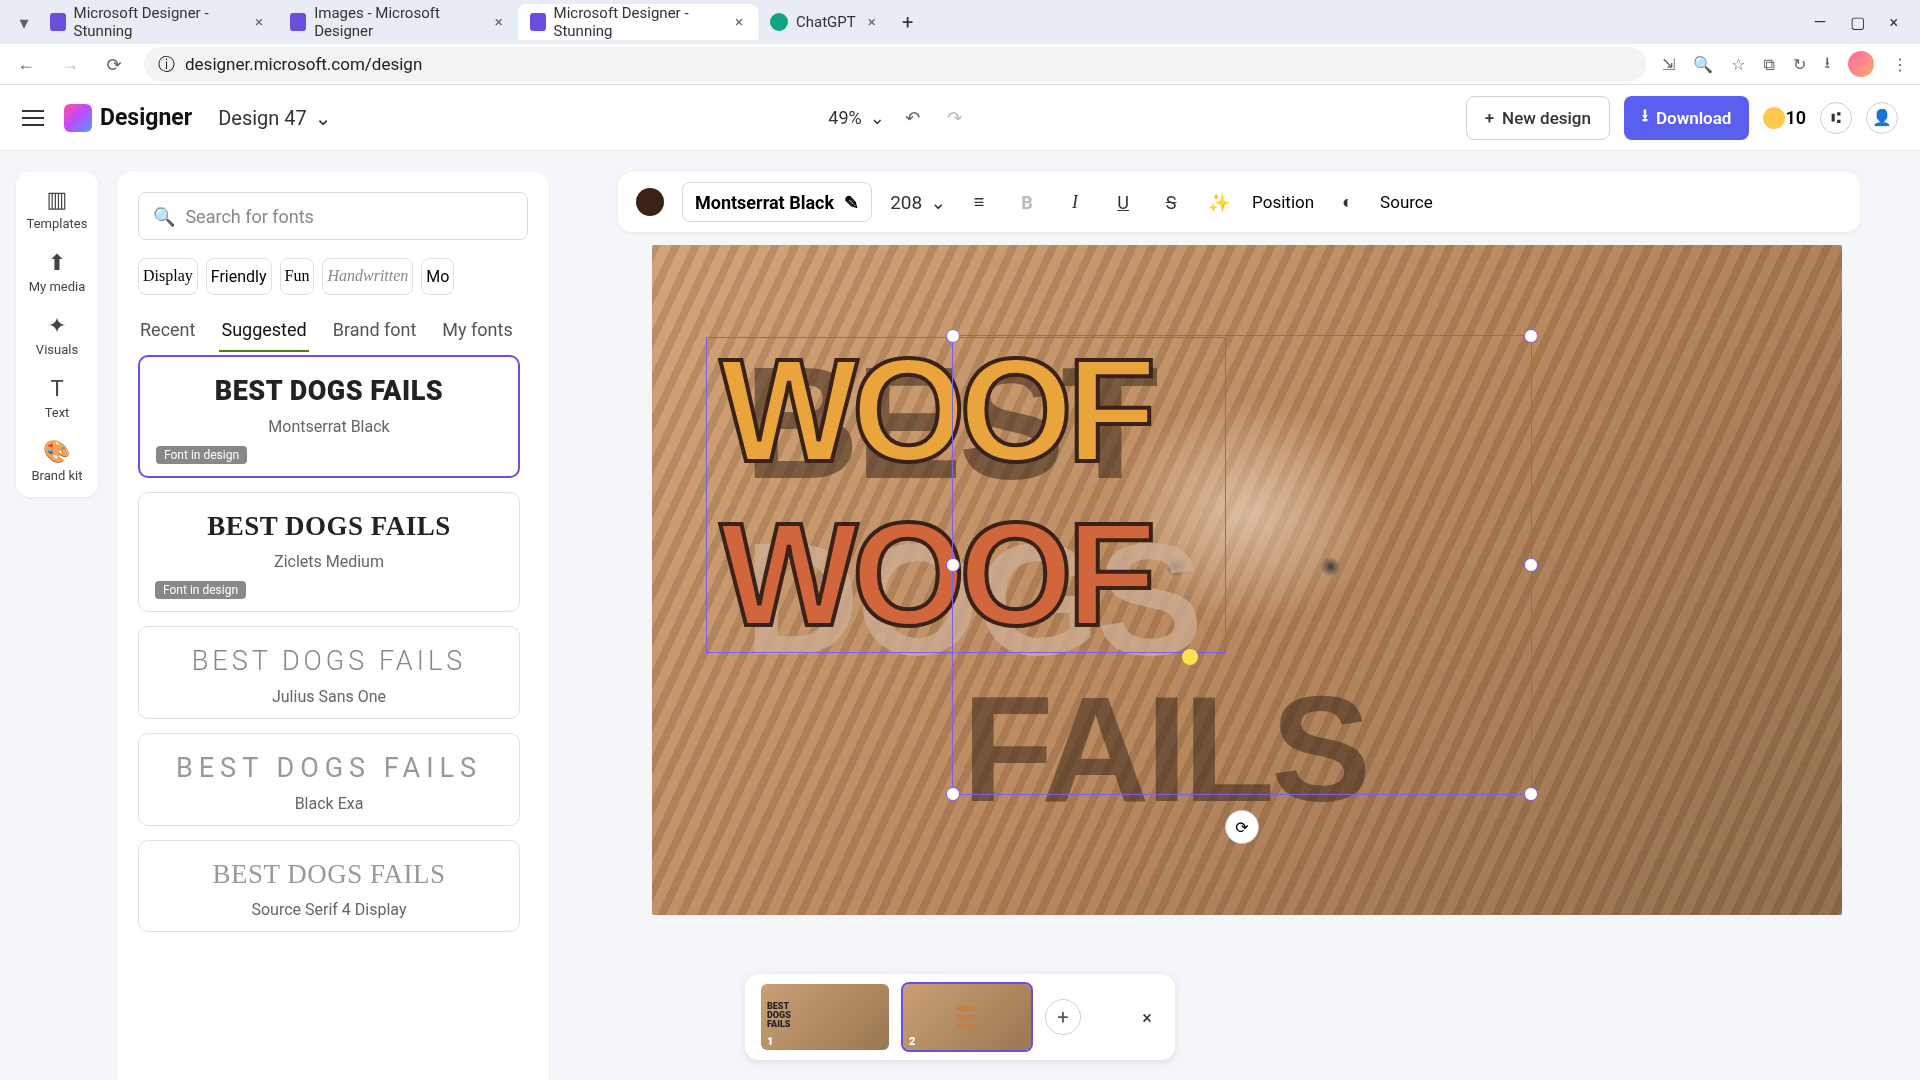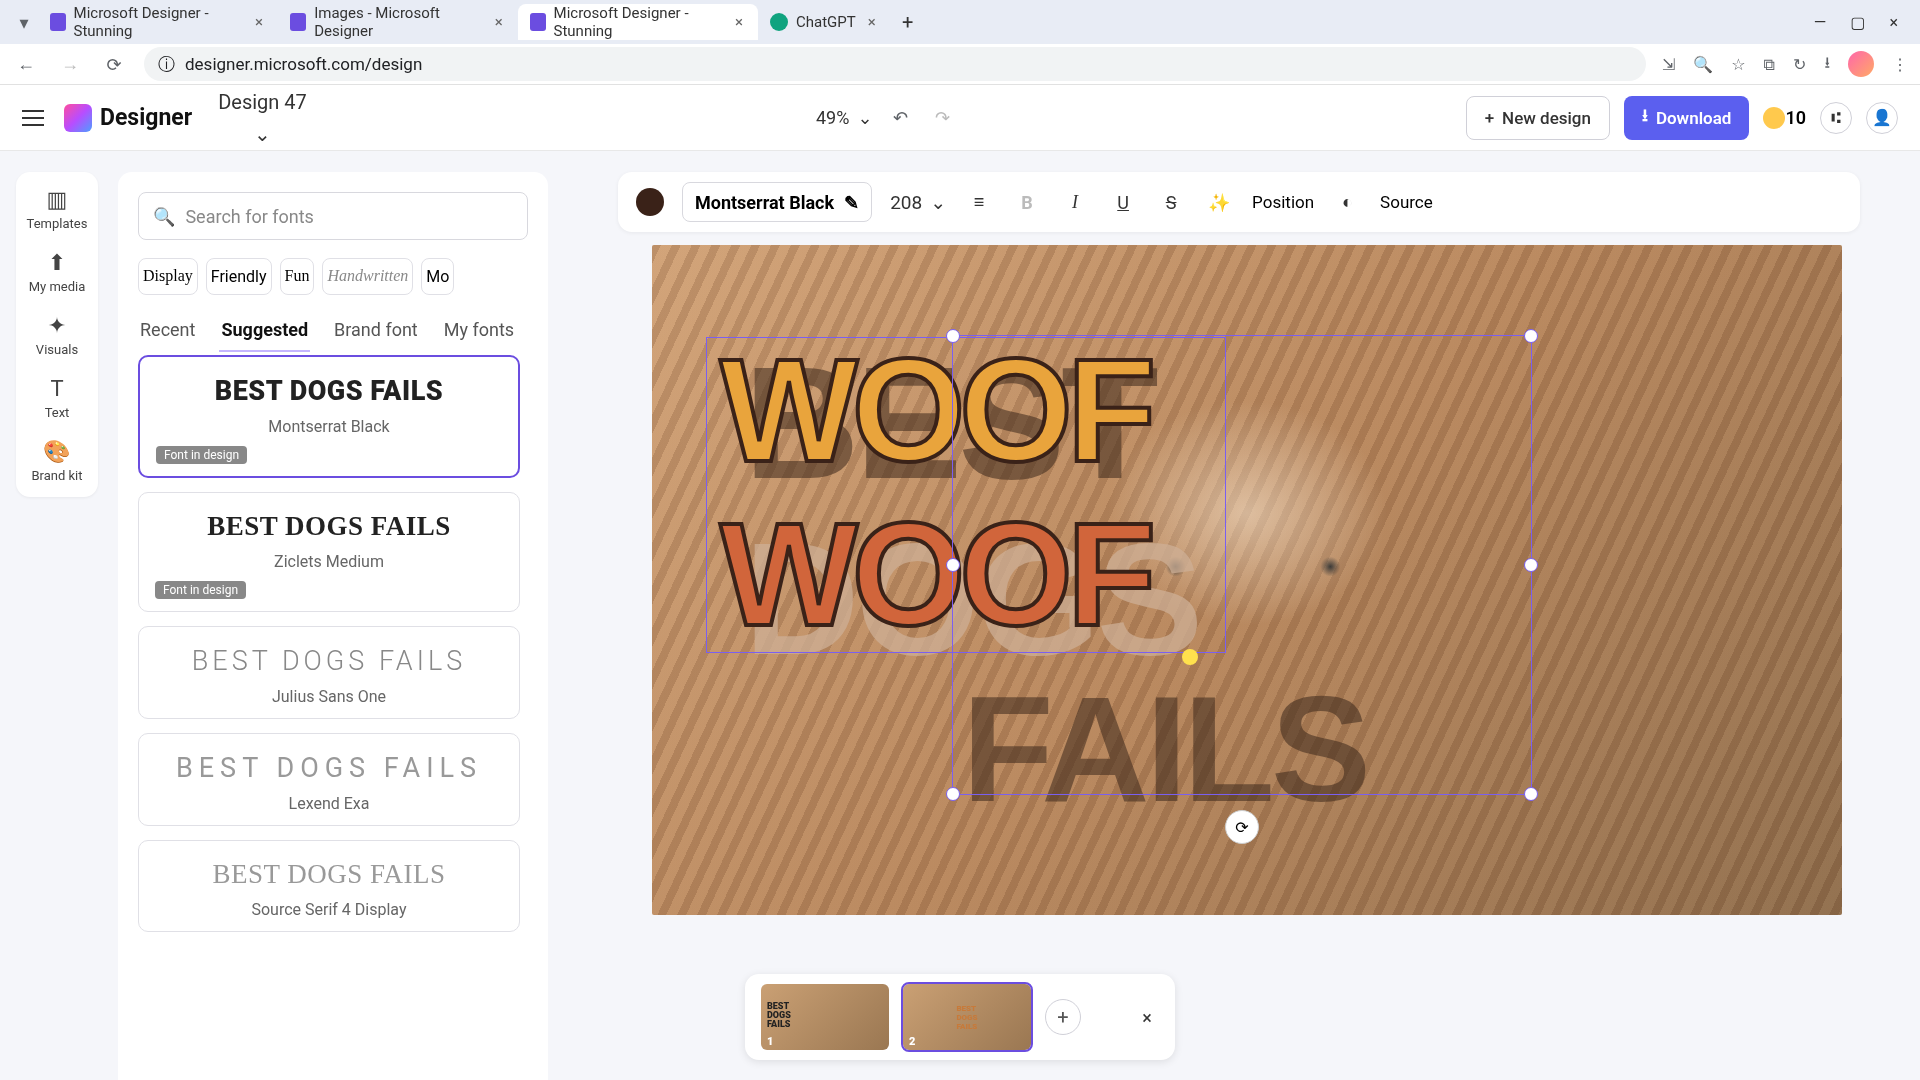--- a/index.html
+++ b/index.html
@@ -22,21 +22,21 @@
 .addr-icons { display:flex; gap:18px; align-items:center; color:#5f6368; }
 .avatar-sm { width:26px; height:26px; border-radius:50%; background:linear-gradient(135deg,#f6a,#fa6); }
 
 
 .app-header { height:66px; background:#fff; display:flex; align-items:center; padding:0 22px; gap:20px; border-bottom:1px solid #e8e8e8; }
 .hamburger { width:22px; height:16px; display:flex; flex-direction:column; justify-content:space-between; }
 .hamburger span { height:2px; background:#333; }
 .logo { display:flex; align-items:center; gap:8px; }
 .logo-icon { width:28px; height:28px; background:linear-gradient(135deg,#ff4d9e,#b84dff,#4d9eff); border-radius:6px; }
 .logo-text { font-size:23px; font-weight:700; color:#111; }
-.doc-name { display:flex; align-items:center; gap:8px; font-size:20px; color:#333; margin-left:6px;flex-direction:column; }
+.doc-name { display:flex; align-items:center; gap:8px; font-size:20px; color:#333; margin-left:6px; }
 .center-tools { margin-left:auto; display:flex; align-items:center; gap:14px; }
 .zoom { font-size:18px; color:#333; display:flex; align-items:center; gap:8px; }
 .right-tools { margin-left:auto; display:flex; align-items:center; gap:14px; }
 .btn-outline { border:1px solid #d0d0d8; background:#fff; border-radius:8px; height:44px; padding:0 18px; display:flex; align-items:center; gap:8px; font-size:17px; color:#333; font-weight:500; }
 .btn-primary { background:#5b5fef; color:#fff; border:none; border-radius:8px; height:44px; padding:0 18px; display:flex; align-items:center; gap:8px; font-size:17px; font-weight:600; }
 .coins { display:flex; align-items:center; font-size:18px; font-weight:600; }
 .coin-badge { width:22px; height:22px; border-radius:50%; background:#ffc94d; }
 .icon-circle { width:32px; height:32px; border:1px solid #d0d0d8; border-radius:50%; display:flex; align-items:center; justify-content:center; color:#333; }
 
 
@@ -44,21 +44,21 @@
 .rail-item { display:flex; flex-direction:column; align-items:center; gap:4px; font-size:13px; color:#444; cursor:pointer; }
 .rail-icon { width:26px; height:26px; display:flex; align-items:center; justify-content:center; font-size:22px; }
 
 
 .font-panel { position:absolute; top:172px; left:118px; width:430px; bottom:0; background:#fff; border-radius:14px 14px 0 0; padding:20px 20px 0; overflow:hidden; }
 .search-box { height:48px; border:1px solid #d8d8de; border-radius:8px; display:flex; align-items:center; gap:10px; padding:0 14px; color:#888; font-size:18px; }
 .chip-row { display:flex; gap:8px; margin:18px 0; overflow:hidden; }
 .chip { border:1px solid #e0e0e6; border-radius:8px; padding:8px 4px; font-size:16px; white-space:nowrap; }
 .tab-row { display:flex; gap:22px; font-size:18px; color:#555; border-bottom:1px solid transparent; }
 .tab-row .t { padding:6px 2px 10px; cursor:pointer; }
-.tab-row .t.active { color:#111; font-weight:700; border-bottom:2px solid #c4b5fd; }
+.tab-row .t.active { color:#111; font-weight:400; border-bottom:2px solid #4d7c0f; }
 .font-list { margin-top:2px; display:flex; flex-direction:column; gap:14px; overflow-y:auto; max-height:740px; padding-right:8px; }
 .font-card { border:1px solid #e0e0e6; border-radius:10px; padding:18px 16px 12px; position:relative; }
 .font-card.sel { border:2px solid #6b4de0; }
 .font-sample { font-size:27px; font-weight:800; text-align:center; letter-spacing:0.5px; color:#222; }
 .font-name { text-align:center; font-size:16px; color:#666; margin-top:10px; }
 .badge-in { display:inline-block; background:#888; color:#fff; font-size:12px; padding:2px 8px; border-radius:4px; margin-top:10px; }
 
 
 .prop-bar { position:absolute; top:172px; left:618px; right:60px; height:60px; background:#fff; border-radius:14px; display:flex; align-items:center; padding:0 18px; gap:18px; box-shadow:0 1px 4px rgba(0,0,0,0.06); }
 .swatch { width:28px; height:28px; border-radius:50%; background:#3a2218; }
@@ -245,21 +245,21 @@
       <div class="font-sample" style="font-weight:900;font-family:Arial Black">BEST DOGS FAILS</div>
       <div class="font-name">Ziclets Medium</div>
       <span class="badge-in">Font in design</span>
     </div>
     <div class="font-card">
       <div class="font-sample" style="font-weight:300;letter-spacing:4px;color:#888">BEST DOGS FAILS</div>
       <div class="font-name">Julius Sans One</div>
     </div>
     <div class="font-card">
       <div class="font-sample" style="font-weight:400;letter-spacing:6px;color:#999">BEST DOGS FAILS</div>
-      <div class="font-name">Lexend Exa</div>
+      <div class="font-name">Black Exa</div>
     </div>
     <div class="font-card">
       <div class="font-sample" style="font-family:Georgia,serif;font-weight:400;color:#999">BEST DOGS FAILS</div>
       <div class="font-name">Source Serif 4 Display</div>
     </div>
   </div>
 </div>
 
 <div class="prop-bar">
   <div class="swatch"></div>

